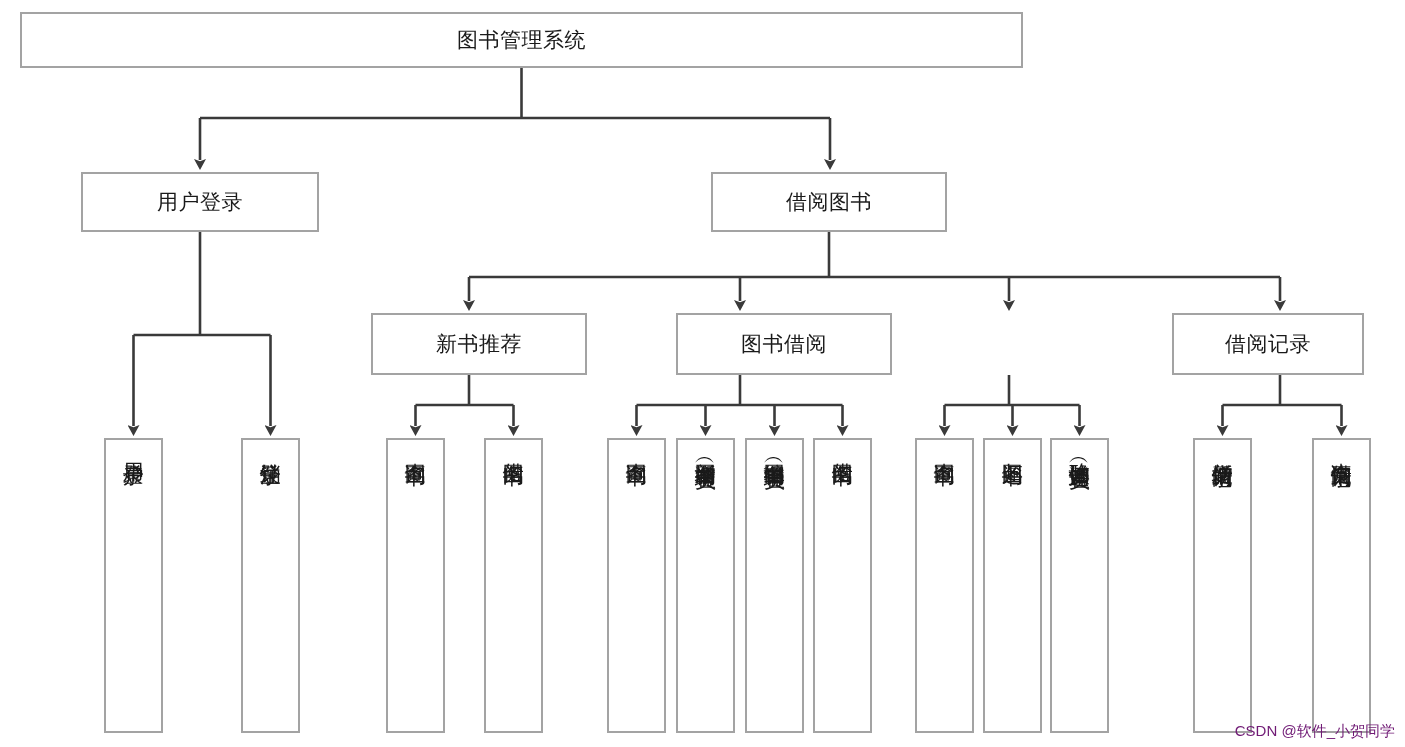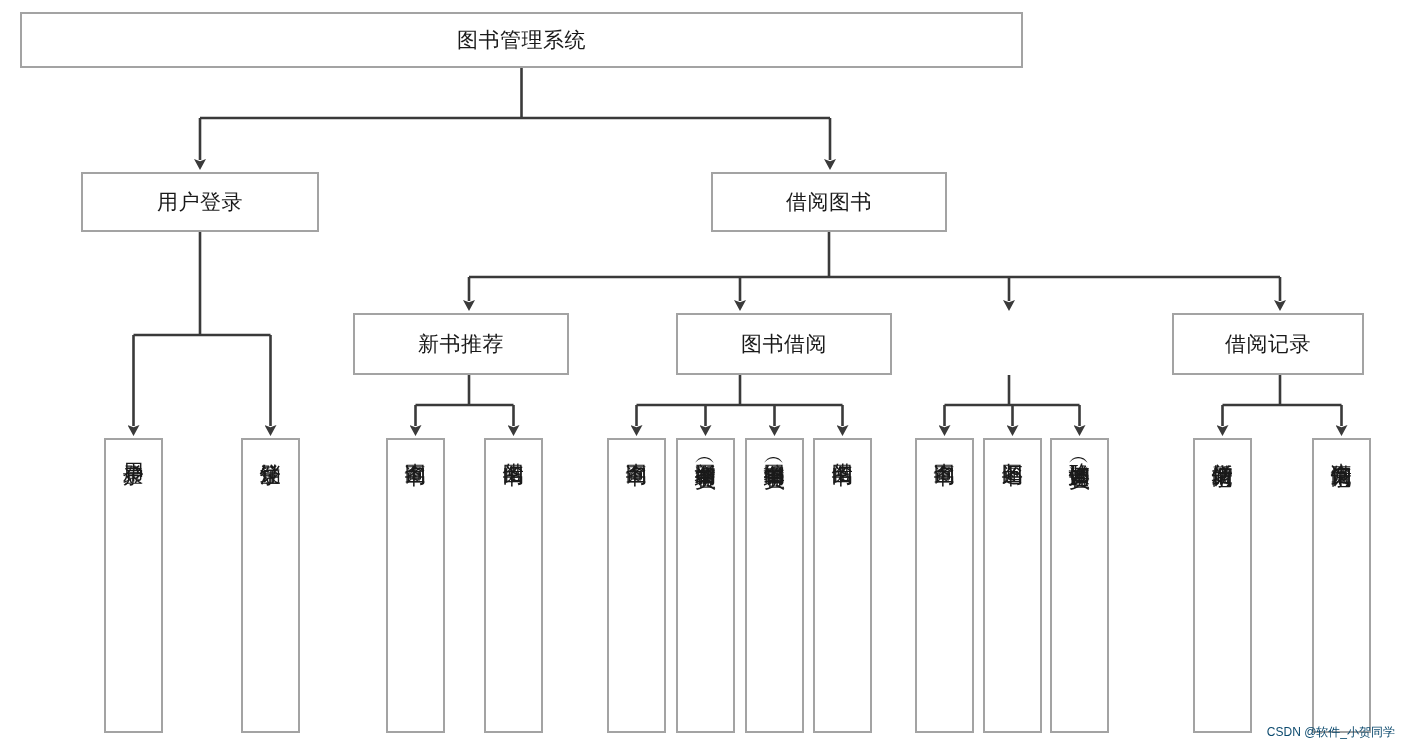--- a/index.html
+++ b/index.html
@@ -52,22 +52,22 @@
     text-orientation: upright;
     font-size: 21px;
     line-height: 1.32;
     letter-spacing: 1px;
     white-space: nowrap;
   }
   .watermark {
     position: absolute;
     right: 10px;
     bottom: 6px;
-    font-size: 12px;
-    color: #0c4a6e;
+    font-size: 15px;
+    color: #701a75;
     white-space: nowrap;
     user-select: none;
   }
 </style>
 </head>
 <body>
 
 <div id="diagram-root">
 
   <svg class="diagram-canvas" viewBox="0 0 1405 747">
@@ -126,21 +126,21 @@
     <span class="node-label-h">图书管理系统</span>
   </div>
 
   <div class="node-box" style="left:81px; top:172px; width:238px; height:60px;">
     <span class="node-label-h">用户登录</span>
   </div>
   <div class="node-box" style="left:711px; top:172px; width:236px; height:60px;">
     <span class="node-label-h">借阅图书</span>
   </div>
 
-  <div class="node-box" style="left:353px; top:313px; width:216px; height:62px;">
+  <div class="node-box" style="left:371px; top:313px; width:216px; height:62px;">
     <span class="node-label-h">新书推荐</span>
   </div>
   <div class="node-box" style="left:632px; top:313px; width:216px; height:62px;margin-left:44px;">
     <span class="node-label-h">图书借阅</span>
   </div>
   <div class="node-box" style="left:1172px; top:313px; width:192px; height:62px;">
     <span class="node-label-h">借阅记录</span>
   </div>
 
   <div class="node-box vertical" style="left:104px; top:438px; width:59px; height:295px;">

